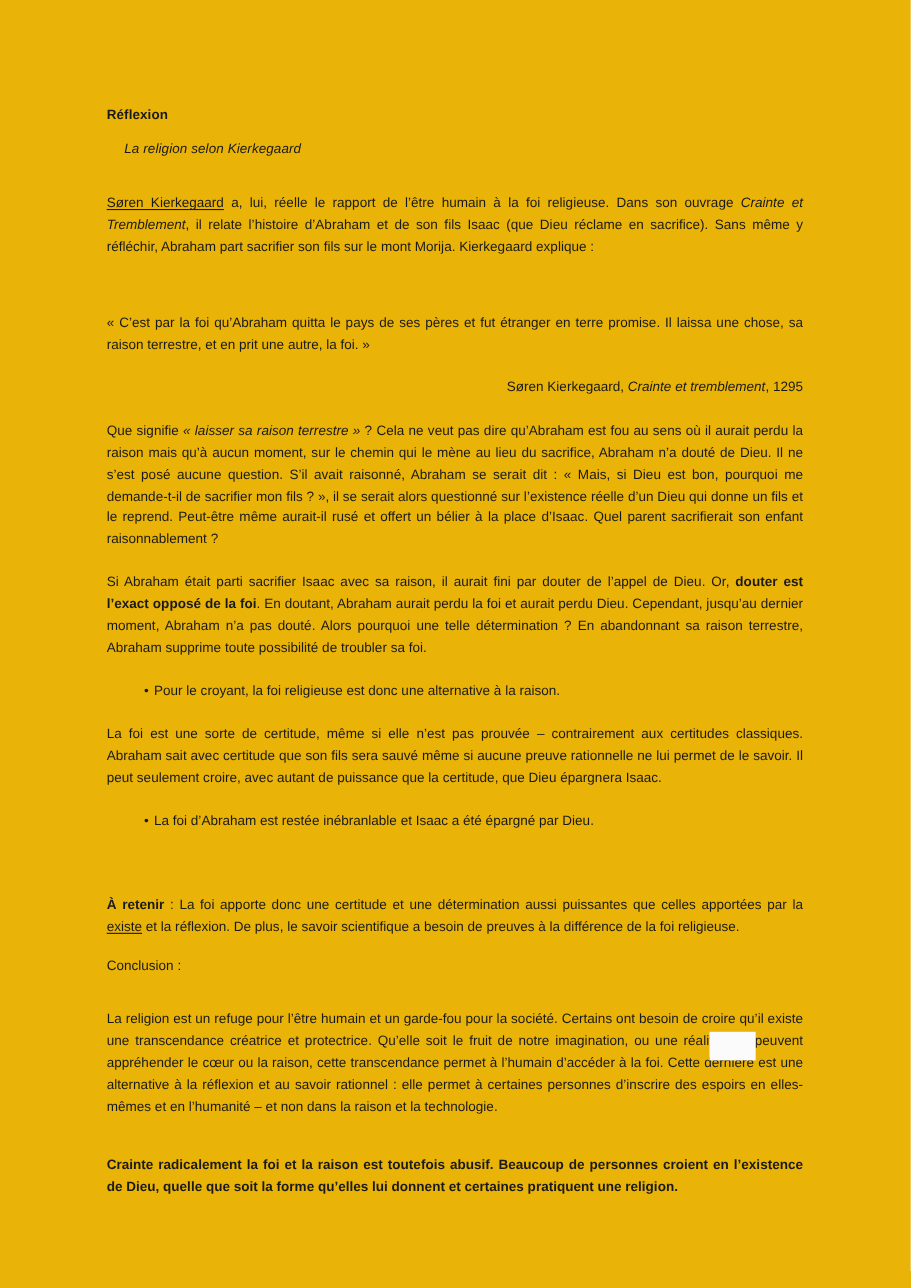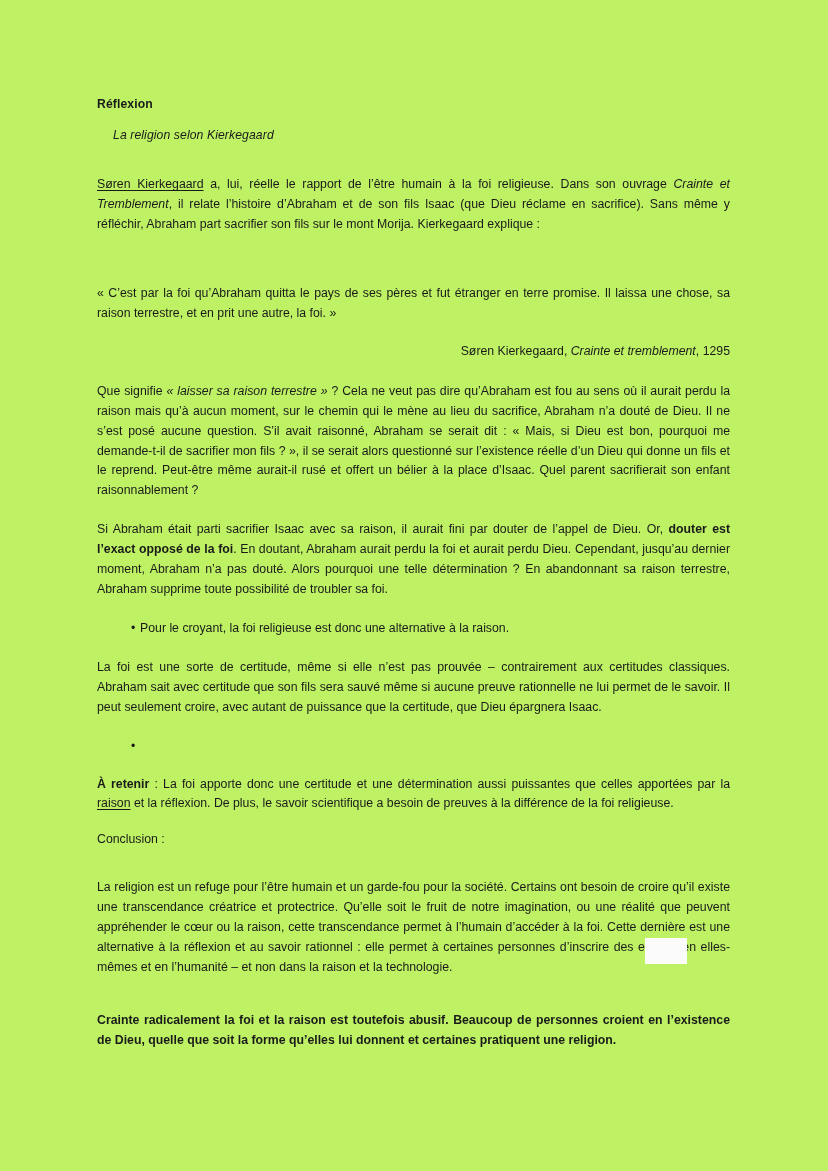--- a/index.html
+++ b/index.html
@@ -4,21 +4,21 @@
 <style>
   html, body {
     margin: 0;
     padding: 0;
     background: #ffffff;
   }
   .page {
     position: relative;
     width: 828px;
     height: 1171px;
-    background: #bef264;
+    background: #eab308;
     overflow: hidden;
     font-family: "Liberation Sans", sans-serif;
     color: #1a1a1a;
   }
   .content {
     position: absolute;
     left: 97px;
     top: 96px;
     width: 633px;
   }
@@ -141,26 +141,26 @@
 
     <p class="body"><span>Si Abraham était parti sacrifier Isaac avec sa raison, il aurait fini par douter de l’appel de Dieu. Or, </span><b>douter est l’exact opposé de la foi</b><span>. En doutant, Abraham aurait perdu la foi et aurait perdu Dieu. Cependant, jusqu’au dernier moment, Abraham n’a pas douté. Alors pourquoi une telle détermination ? En abandonnant sa raison terrestre, Abraham supprime toute possibilité de troubler sa foi.</span></p>
 
     <ul class="bullets bullet-block-1">
       <li><span class="dot">•</span><span>Pour le croyant, la foi religieuse est donc une alternative à la raison.</span></li>
     </ul>
 
     <p class="body">La foi est une sorte de certitude, même si elle n’est pas prouvée – contrairement aux certitudes classiques. Abraham sait avec certitude que son fils sera sauvé même si aucune preuve rationnelle ne lui permet de le savoir. Il peut seulement croire, avec autant de puissance que la certitude, que Dieu épargnera Isaac.</p>
 
     <ul class="bullets bullet-block-2">
-      <li><span class="dot">•</span></li>
+      <li><span class="dot">•</span><span>La foi d’Abraham est restée inébranlable et Isaac a été épargné par Dieu.</span></li>
     </ul>
 
     <div class="gap-before-retenir"></div>
 
-    <p class="retenir"><b>À retenir</b><span> : La foi apporte donc une certitude et une détermination aussi puissantes que celles apportées par la </span><u>raison</u><span> et la réflexion. De plus, le savoir scientifique a besoin de preuves à la différence de la foi religieuse.</span></p>
+    <p class="retenir"><b>À retenir</b><span> : La foi apporte donc une certitude et une détermination aussi puissantes que celles apportées par la </span><u>existe</u><span> et la réflexion. De plus, le savoir scientifique a besoin de preuves à la différence de la foi religieuse.</span></p>
 
     <div class="gap-before-conclusion"></div>
 
     <p class="conclusion-head">Conclusion :</p>
 
     <div class="gap-after-conclusion"></div>
 
     <p class="body">La religion est un refuge pour l’être humain et un garde-fou pour la société. Certains ont besoin de croire qu’il existe une transcendance créatrice et protectrice. Qu’elle soit le fruit de notre imagination, ou une réalité que peuvent appréhender le cœur ou la raison, cette transcendance permet à l’humain d’accéder à la foi. Cette dernière est une alternative à la réflexion et au savoir rationnel : elle permet à certaines personnes d’inscrire des espoirs en elles-mêmes et en l’humanité – et non dans la raison et la technologie.</p>
 
     <div class="gap-before-final"></div>

